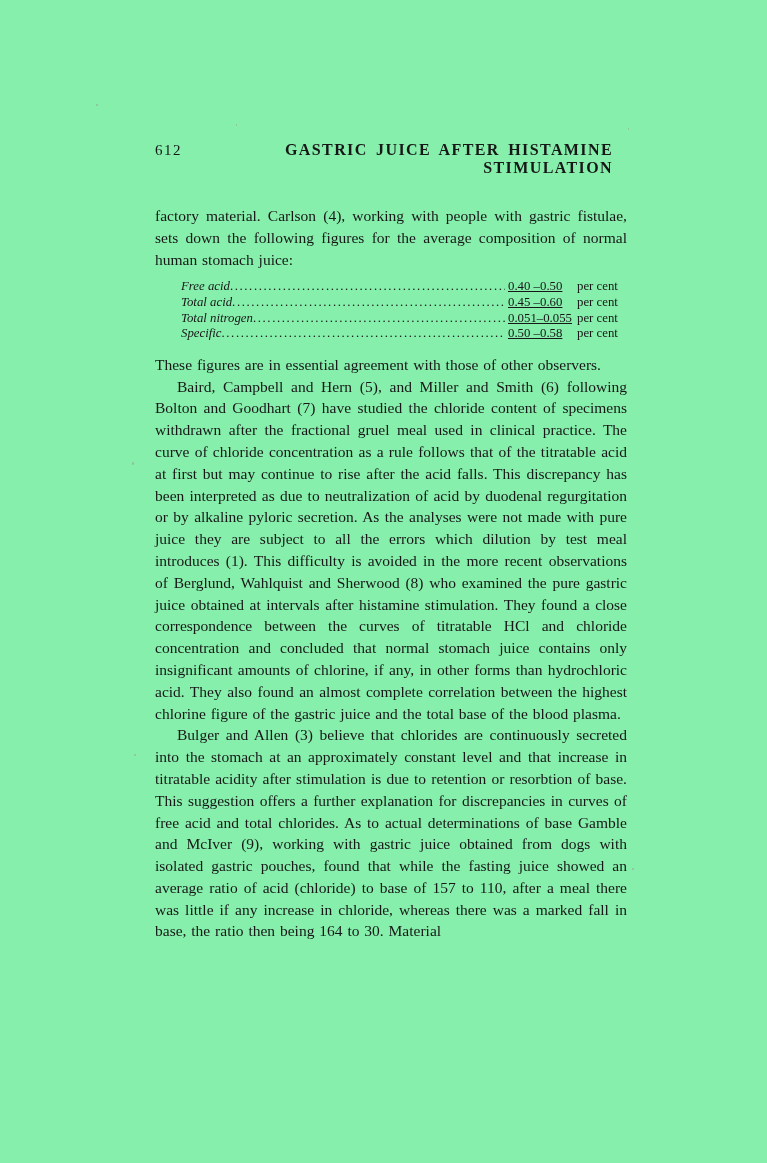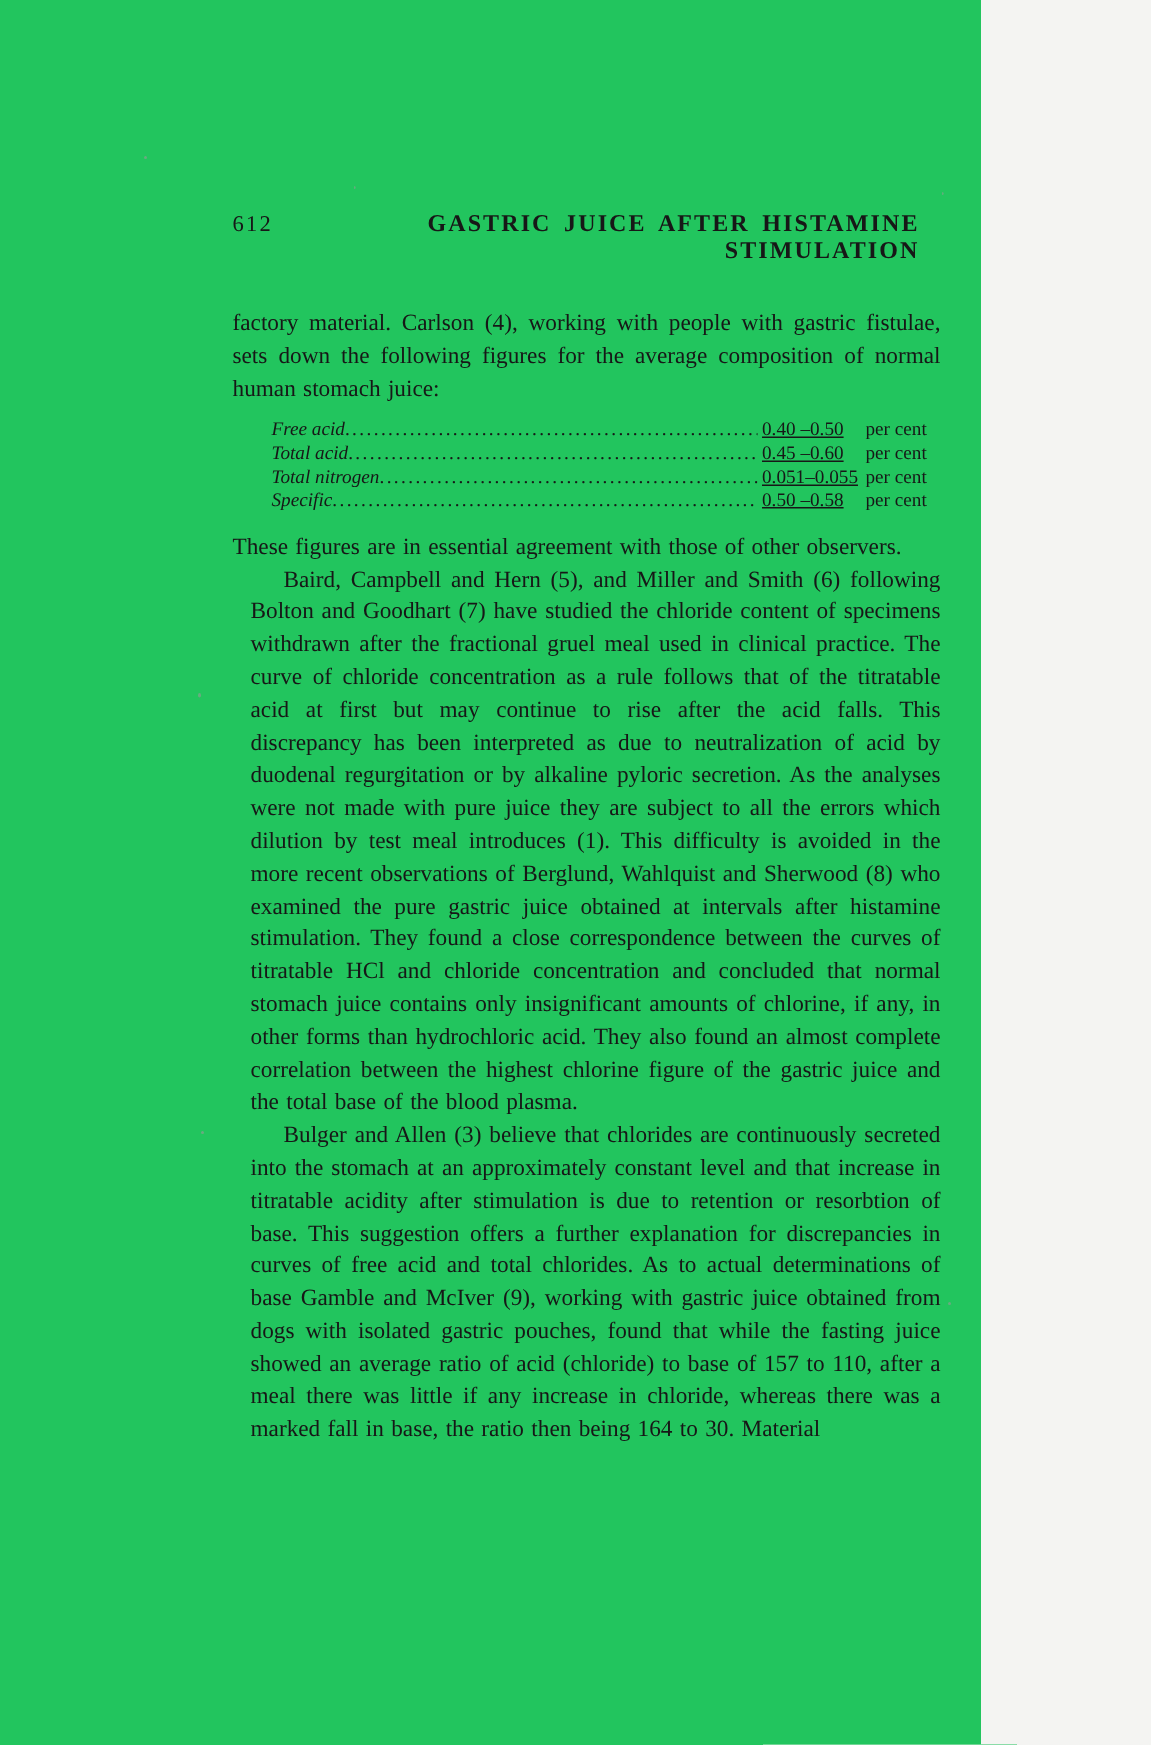--- a/index.html
+++ b/index.html
@@ -4,23 +4,23 @@
 <style>
   * { margin: 0; padding: 0; box-sizing: border-box; }
   html, body { width: 767px; height: 1163px; }
   body {
     background: #f4f4f2;
     font-family: "Liberation Serif", "DejaVu Serif", serif;
     color: #171717;
   }
   .page {
     position: relative;
-    width: 654px;
+    width: 767px;
     height: 1163px;
-    background: #22c55e;
+    background: #86efac;
     overflow: hidden;
   }
   .content {
     position: absolute;
     left: 155px;
     top: 141px;
     width: 472px;
   }
   .running-head {
     display: flex;
@@ -39,21 +39,21 @@
     letter-spacing: 1.4px;
     padding-right: 14px;
     word-spacing: 3px;
   }
   .para {
     font-size: 15.5px;
     line-height: 21.8px;
     text-align: justify;
     word-spacing: 1px;
   }
-  .para.indent { text-indent: 22px; margin-left: 12px; }
+  .para.indent { text-indent: 22px; }
   .comp-table {
     margin: 9px 0 12px 26px;
     width: 446px;
     font-size: 12.8px;
     line-height: 15.6px;
   }
   .trow {
     display: flex;
     align-items: baseline;
   }

